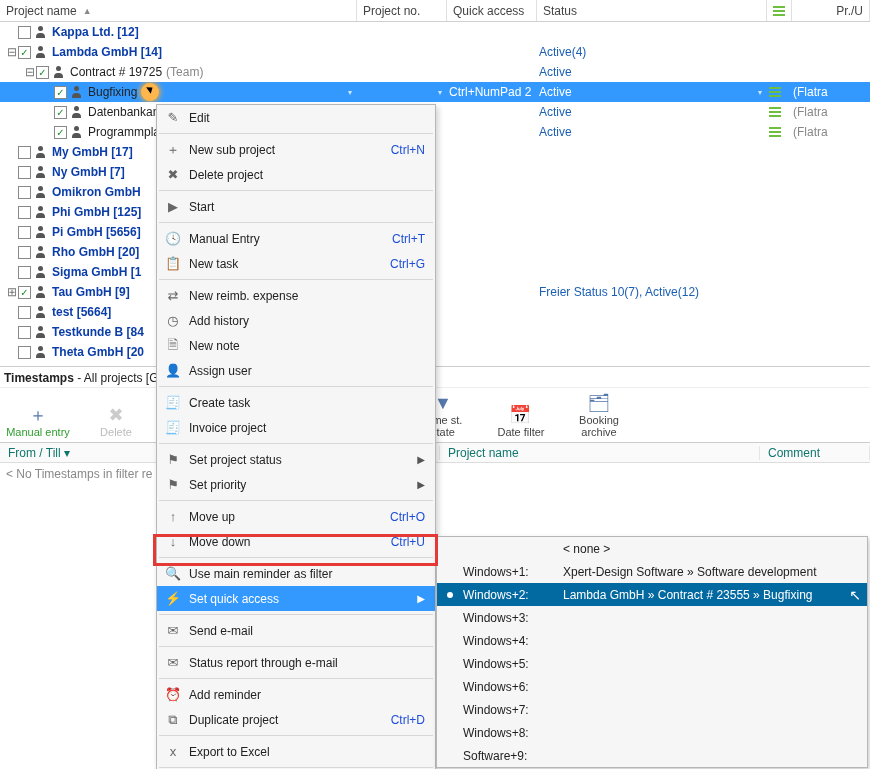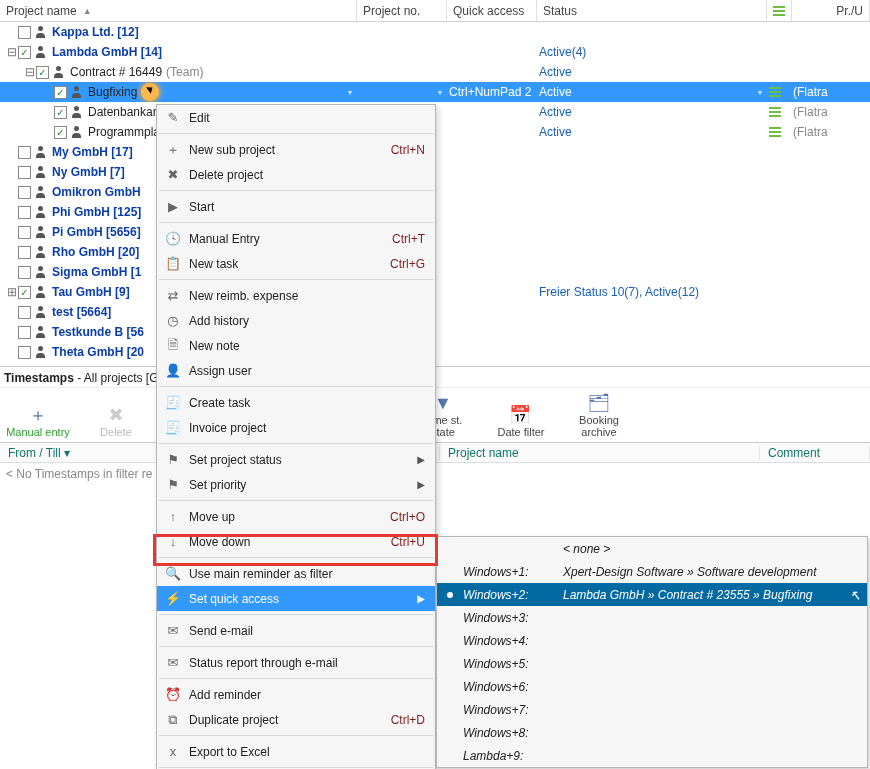--- a/index.html
+++ b/index.html
@@ -37,27 +37,27 @@
   
   .cursor-spot { display:inline-block; width:18px; height:18px; border-radius:50%; background:#ffb74d; box-shadow:0 0 4px 2px rgba(255,170,40,.7); position:relative; margin-left:4px;}
   .cursor-spot::after{content:"";position:absolute;top:2px;left:7px;width:0;height:0;border-left:5px solid #000;border-top:4px solid transparent;border-bottom:4px solid transparent;transform:rotate(-35deg);}
   
   .ctxmenu { position: absolute; top: 104px; left: 156px; width: 280px; background: #f6f6f6; border: 1px solid #b7b7b7; box-shadow: 2px 3px 6px rgba(0,0,0,.2); z-index: 50; }
   .ctxmenu .mi { display: flex; align-items: center; height: 25px; padding: 0 10px 0 6px; cursor: default; }
   .ctxmenu .mi.hl { background: #3399ff; color: #fff; }
   .ctxmenu .mi .icn { width: 20px; text-align: center; color: #666; font-size: 13px; }
   .ctxmenu .mi.hl .icn { color: #fff; }
   .ctxmenu .mi .lbl { flex: 1; padding-left: 6px; }
-  .ctxmenu .mi .sc  { color: #7f1d1d; font-size: 12px; }
+  .ctxmenu .mi .sc  { color: #1d4ed8; font-size: 12px; }
   .ctxmenu .mi .arr { color: #555; font-size: 10px; }
   .ctxmenu .mi.hl .arr { color: #fff; }
   .ctxmenu .sep { height: 1px; background: #d6d6d6; margin: 3px 2px; }
   .redbox { position: absolute; border: 3px solid #e53935; pointer-events: none; z-index: 60; }
   
-  .submenu { position: absolute; top: 536px; left: 436px; width: 432px; background: #f6f6f6; border: 1px solid #b7b7b7; box-shadow: 2px 3px 6px rgba(0,0,0,.2); z-index: 55; font-style: italic; }
+  .submenu { position: absolute; top: 536px; left: 436px; width: 432px; background: #f6f6f6; border: 1px solid #b7b7b7; box-shadow: 2px 3px 6px rgba(0,0,0,.2); z-index: 55; }
   .submenu .mi { display: flex; align-items: center; height: 23px; padding: 0 10px 0 26px; position: relative; }
   .submenu .mi.hl { background: #0369a1; color: #fff; justify-content: flex-end; }
   .submenu .mi .bullet { position:absolute; left:10px; width:6px;height:6px;border-radius:50%;background:#333;}
   .submenu .mi.hl .bullet{ background:#fff;}
   .submenu .mi .key { width: 100px; }
   .submenu .mi .val { flex: 1; }
   .sub-cursor{position:absolute;right:6px;font-size:14px;color:#fff;}
   .blurblock{ position:absolute; background:#eceaea; }
   
   .ts-title { margin-top: 4px; padding: 4px 4px 2px; border-top:1px solid #ccc;}
@@ -134,21 +134,21 @@
       </div>
       <div class="cell bars"></div>
       <div class="cell pru"></div>
     </div>
     <div class="row">
       <div class="cell name">
         <span class="ind" style="width: 22px;"></span>
         <span class="exp">⊟</span>
         <span class="cb">✓</span>
         <span class="person"></span>
-        <span class="pname plain">Contract # 16449</span>
+        <span class="pname plain">Contract # 19725</span>
         <span class="team">(Team)</span>
       </div>
       <div class="cell pno"></div>
       <div class="cell qa"></div>
       <div class="cell stat">
         <span>Active</span>
       </div>
       <div class="cell bars"></div>
       <div class="cell pru"></div>
     </div>
@@ -358,21 +358,21 @@
       <div class="cell stat"></div>
       <div class="cell bars"></div>
       <div class="cell pru"></div>
     </div>
     <div class="row">
       <div class="cell name">
         <span class="ind" style="width: 4px;"></span>
         <span class="exp"></span>
         <span class="cb"></span>
         <span class="person"></span>
-        <span class="pname">Testkunde B [56</span>
+        <span class="pname">Testkunde B [84</span>
       </div>
       <div class="cell pno"></div>
       <div class="cell qa"></div>
       <div class="cell stat"></div>
       <div class="cell bars"></div>
       <div class="cell pru"></div>
     </div>
     <div class="row">
       <div class="cell name">
         <span class="ind" style="width: 4px;"></span>
@@ -587,16 +587,16 @@
     </div>
     <div class="mi">
       <span class="key">Windows+7:</span>
       <span class="val"></span>
     </div>
     <div class="mi">
       <span class="key">Windows+8:</span>
       <span class="val"></span>
     </div>
     <div class="mi">
-      <span class="key">Lambda+9:</span>
+      <span class="key">Software+9:</span>
     </div>
   </div>
 <div class="blurblock" style="top:609px;left:570px;width:296px;height:130px"></div>
 
 </body></html>

